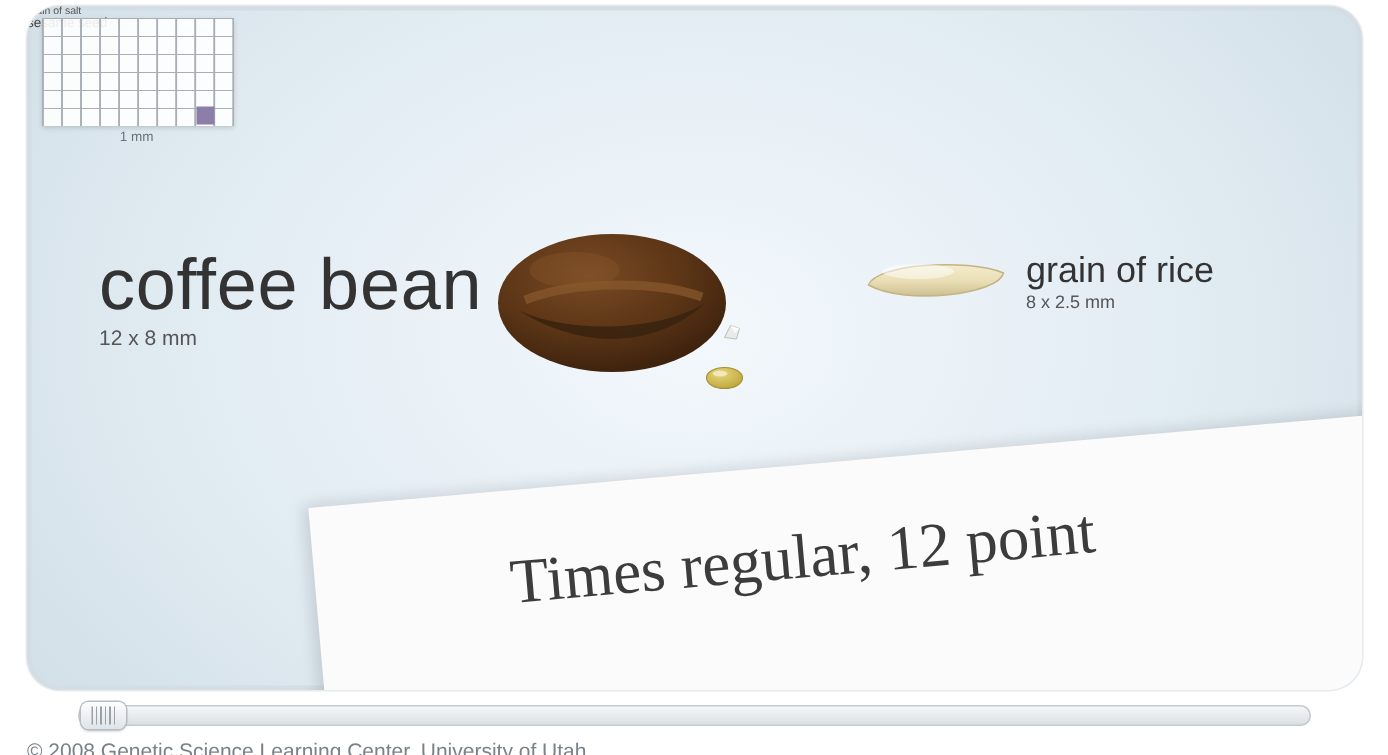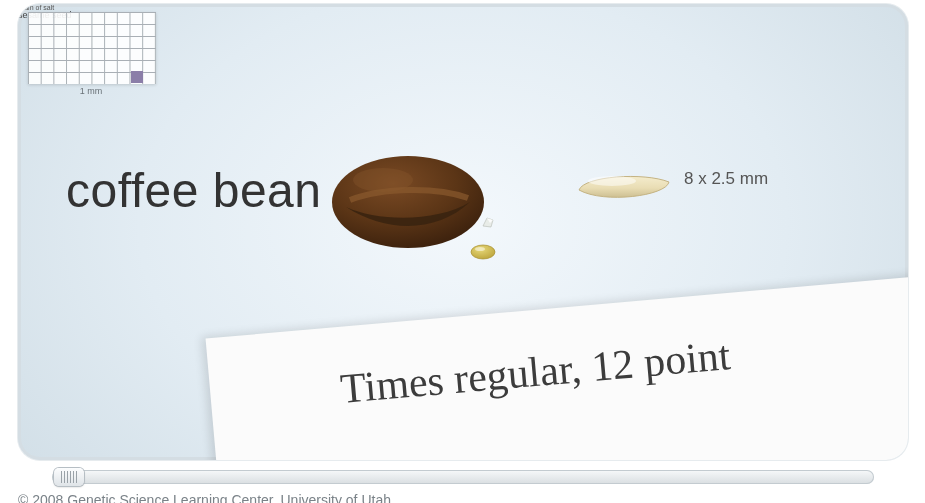--- a/index.html
+++ b/index.html
@@ -72,21 +72,21 @@
     line-height: 1.05;
   }
   .label-big .name { font-weight: 400; text-align: right; }
   .label-big .dim  { font-size: 14px; color: #555; margin-top: 2px; }
 
   .coffee-label  { left: 48px;  top: 162px; }
   .coffee-label .name { font-size: 48px; letter-spacing: .5px; }
 
   .rice-label    { left: 666px; top: 164px; }
   .rice-label .name { font-size: 24px; }
-  .rice-label .dim  { font-size: 17px; }
+  .rice-label .dim  { font-size: 12px; }
 
   .salt-label    { left: 480px; top: 214px; font-size: 7px; color:#555; line-height:1; }
   .salt-label .dim { font-size:5px; opacity:.7; }
 
   .sesame-label  { left: 480px; top: 246px; font-size: 9px; color:#444; line-height:1; }
   .sesame-label .dim { font-size:5px; opacity:.6; }
 
   
   .paper {
     position: absolute;
@@ -171,36 +171,38 @@
         </radialGradient>
       </defs>
       <ellipse cx="80" cy="50" rx="76" ry="46" fill="url(#bg1)"></ellipse>
       <path d="M18 55 C 50 70, 110 70, 142 50 C 110 80, 60 82, 18 55 Z" fill="#3a2310" opacity=".9"></path>
       <path d="M22 48 C 55 35, 110 35, 140 46" stroke="#8a5a2e" stroke-width="6" fill="none" opacity=".7"></path>
       <ellipse cx="55" cy="28" rx="30" ry="12" fill="#8a5a2e" opacity=".35"></ellipse>
     </svg>
   </div>
   <div class="label-big coffee-label">
     <div class="name">coffee bean</div>
+    <div class="dim">12 x 8 mm</div>
   </div>
 
   <div class="obj rice-obj">
     <svg viewBox="0 0 100 34" width="100" height="34">
       <defs>
         <linearGradient id="rg" x1="0" y1="0" x2="0" y2="1">
           <stop offset="0%" stop-color="#f4eccd"></stop>
           <stop offset="55%" stop-color="#e9ddb4"></stop>
           <stop offset="100%" stop-color="#cdbf92"></stop>
         </linearGradient>
       </defs>
       <path d="M5 20 C 10 6, 70 2, 95 12 C 92 26, 30 34, 5 20 Z" fill="url(#rg)" stroke="#c4b383" stroke-width="1"></path>
       <ellipse cx="38" cy="11" rx="24" ry="5" fill="#fff" opacity=".5"></ellipse>
     </svg>
   </div>
   <div class="label-big rice-label">
+    <div class="name">grain of rice</div>
     <div class="dim">8 x 2.5 mm</div>
   </div>
 
   <div class="obj salt-obj">
     <svg viewBox="0 0 14 12" width="14" height="12">
       <polygon points="2,10 6,2 12,4 10,11" fill="#e8ece8" stroke="#b6bab4" stroke-width=".6"></polygon>
       <polygon points="6,2 12,4 9,7" fill="#fff" opacity=".8"></polygon>
     </svg>
   </div>
   <div class="salt-label">

